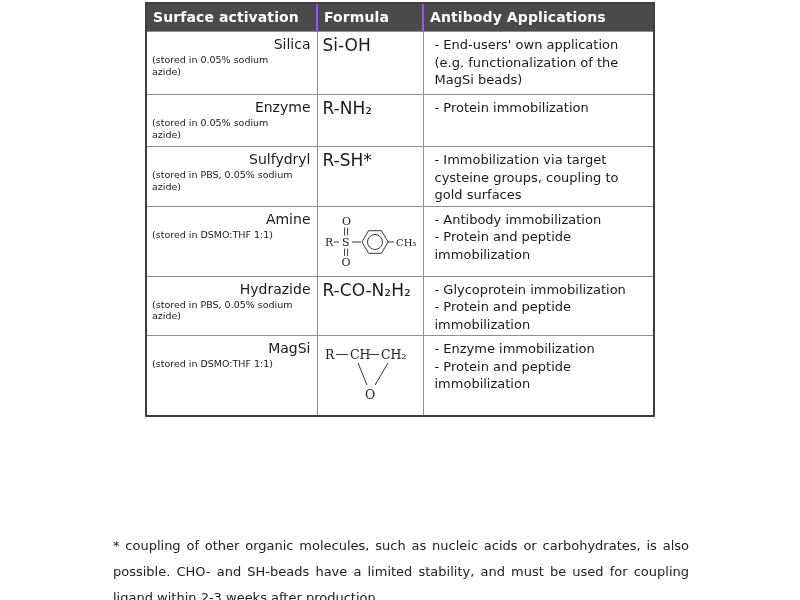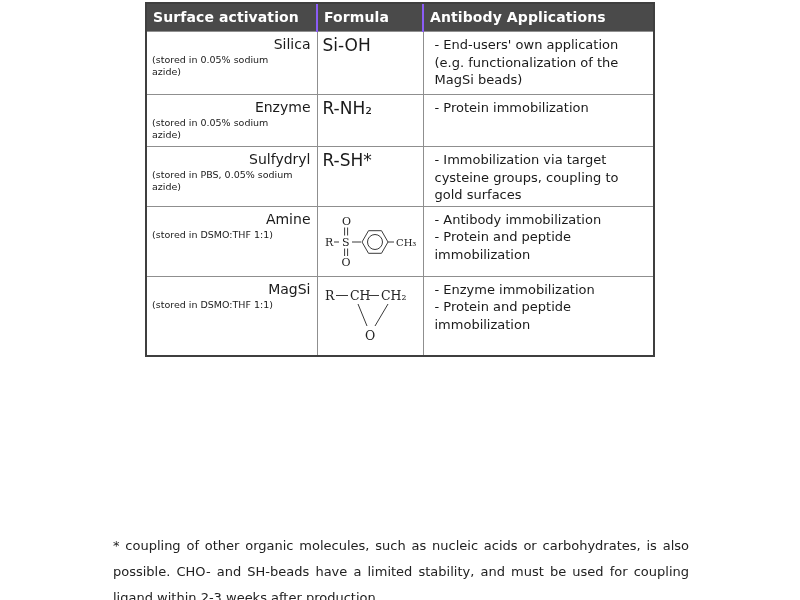--- a/index.html
+++ b/index.html
@@ -163,20 +163,31 @@
             <circle cx="52" cy="29" r="7.5"></circle>
             <line x1="65" y1="29" x2="71" y2="29"></line>
             <text class="small" x="73" y="33">CH₃</text>
           </svg>
         </td>
         <td class="ap">- Antibody immobilization
 - Protein and peptide
 immobilization</td>
       </tr>
 
+      <tr style="height:57px">
+        <td>
+          <span class="nm">Hydrazide</span>
+          <span class="st">(stored in PBS, 0.05% sodium
+azide)</span>
+        </td>
+        <td class="fm">R-CO-N₂H₂</td>
+        <td class="ap">- Glycoprotein immobilization
+- Protein and peptide
+immobilization</td>
+      </tr>
 
       <tr style="height:79px">
         <td>
           <span class="nm">MagSi</span>
           <span class="st">(stored in DSMO:THF 1:1)</span>
         </td>
         <td>
           <svg class="struct" viewBox="0 0 92 60" width="92" height="60">
             <text class="big" x="2" y="17">R</text>
             <line x1="13" y1="12.5" x2="25" y2="12.5"></line>

